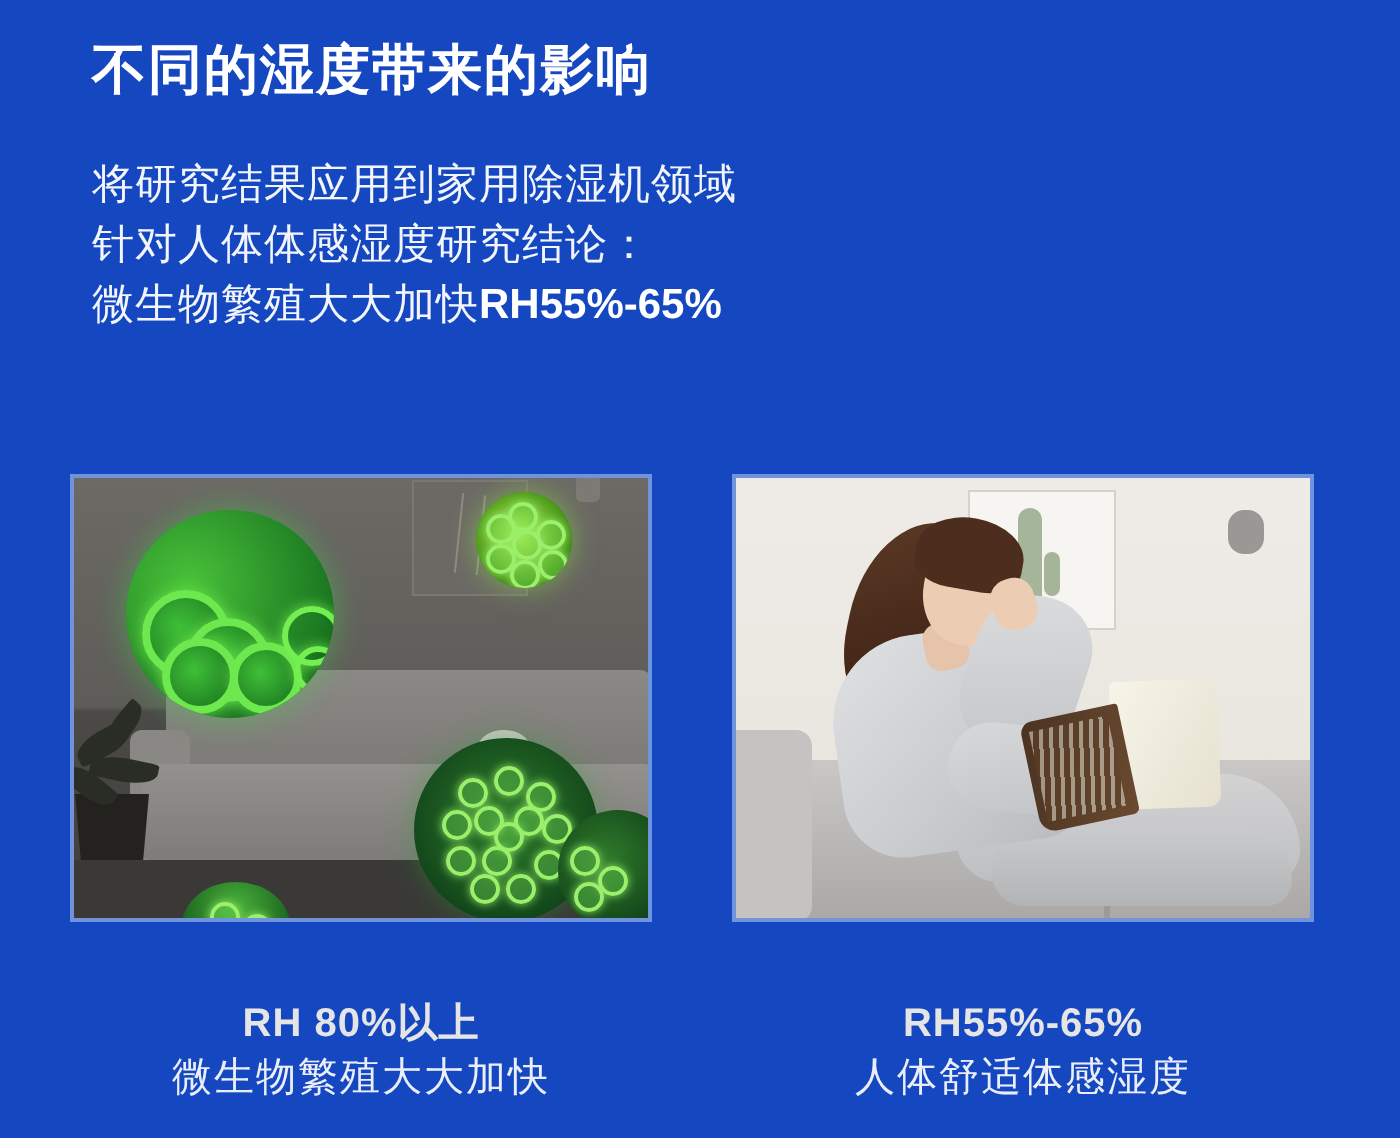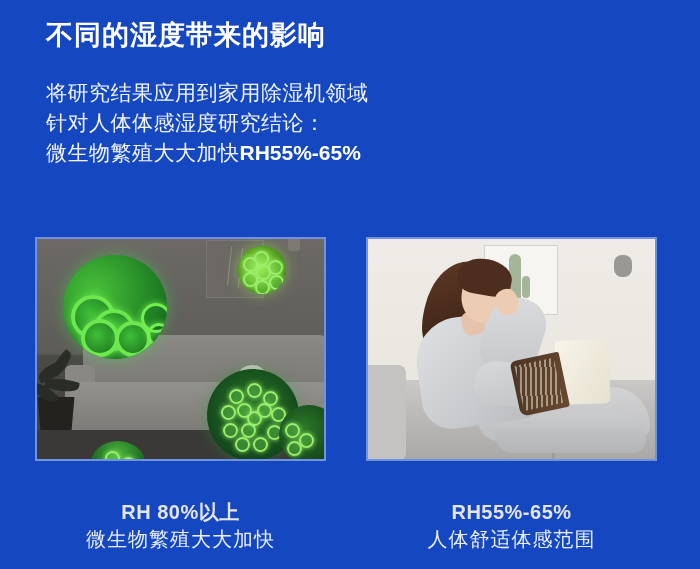--- a/index.html
+++ b/index.html
@@ -528,16 +528,16 @@
     <div class="photo-border"></div>
   </div>
 
   <div class="caption left">
     <div class="cap-main">RH 80%以上</div>
     <div class="cap-sub">微生物繁殖大大加快</div>
   </div>
 
   <div class="caption right">
     <div class="cap-main">RH55%-65%</div>
-    <div class="cap-sub">人体舒适体感范围</div>
+    <div class="cap-sub">人体舒适体感湿度</div>
   </div>
 
 </div>
 
 </body></html>

